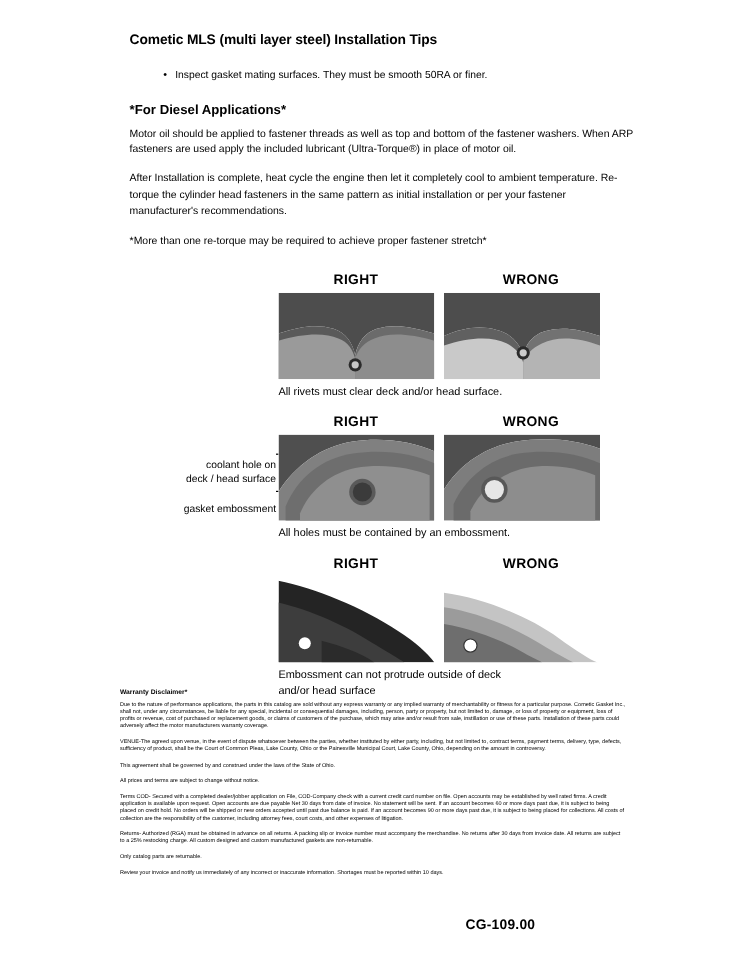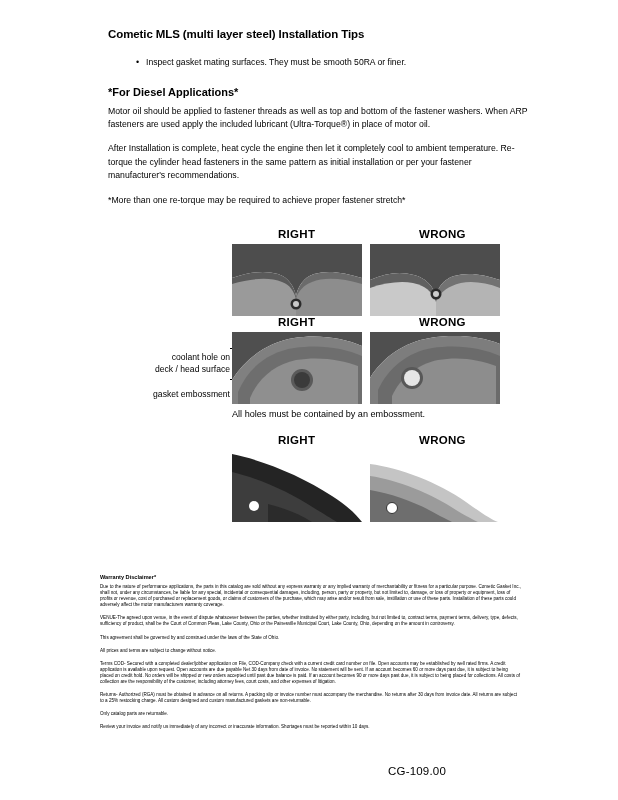--- a/index.html
+++ b/index.html
@@ -168,21 +168,21 @@
     font-size: 4.6px;
     line-height: 6.1px;
     margin: 0 0 7px 0;
     text-align: left;
   }
   .doc-code {
     position: absolute;
     left: 388px;
     top: 765px;
     font-size: 11.5px;
-    font-weight: normal;
+    font-weight: bold;
     letter-spacing: 0.2px;
   }
 </style>
 </head>
 <body>
 
 <div class="page">
 
   <div class="content">
     <h1 class="title">Cometic MLS (multi layer steel) Installation Tips</h1>
@@ -223,20 +223,21 @@
             <path d="M0,0 L130,0 L130,36 C112,30 98,28 84,32 C74,35 68,43 66,52 C63,42 56,34 44,31 C30,27 16,29 0,36 Z" fill="#4d4d4d"></path>
             <path d="M0,36 C16,29 30,27 44,31 C56,34 63,42 66,52 L66,72 L0,72 Z" fill="#606060"></path>
             <path d="M130,36 C112,30 98,28 84,32 C74,35 68,43 66,52 L66,72 L130,72 Z" fill="#727272"></path>
             <path d="M0,44 C20,37 40,36 52,42 C60,46 64,52 66,58 L66,72 L0,72 Z" fill="#c9c9c9"></path>
             <path d="M130,44 C112,37 94,36 82,42 C73,46 68,52 66,58 L66,72 L130,72 Z" fill="#b4b4b4"></path>
             <circle cx="66" cy="50" r="5.5" fill="#2b2b2b"></circle>
             <circle cx="66" cy="50" r="3" fill="#cccccc"></circle>
           </svg>
         </div>
       </div>
+      <div class="caption">All rivets must clear deck and/or head surface.</div>
     </div>
 
     <div class="fig-row">
       <div class="fig-labels">
         <span class="fig-label left">RIGHT</span>
         <span class="fig-label right">WRONG</span>
       </div>
 
       <div class="annot annot-coolant">coolant hole on<br>deck / head surface</div>
       <div class="leader" style="left:-2px; top:32px; width:56px;"></div>
@@ -288,20 +289,21 @@
         <div class="pane">
           <svg width="130" height="72" viewBox="0 0 130 72">
             <rect x="0" y="0" width="130" height="72" fill="#ffffff"></rect>
             <path d="M0,14 C30,18 68,32 96,52 C110,62 122,70 128,72 L0,72 Z" fill="#c4c4c4"></path>
             <path d="M0,26 C28,30 62,44 86,60 C96,66 104,70 108,72 L0,72 Z" fill="#9b9b9b"></path>
             <path d="M0,40 C24,44 50,54 70,66 C76,69 80,71 82,72 L0,72 Z" fill="#6e6e6e"></path>
             <circle cx="22" cy="58" r="5.5" fill="#ffffff" stroke="#333333" stroke-width="1"></circle>
           </svg>
         </div>
       </div>
+      <div class="caption two-line">Embossment can not protrude outside of deck<br>and/or head surface</div>
     </div>
 
   </div>
 
   <div class="warranty">
     <h3>Warranty Disclaimer*</h3>
     <p>Due to the nature of performance applications, the parts in this catalog are sold without any express warranty or any implied warranty of merchantability or fitness for a particular purpose.  Cometic Gasket Inc., shall not, under any circumstances, be liable for any special, incidental or consequential damages, including, person, party or property, but not limited to, damage, or loss of property or equipment, loss of profits or revenue, cost of purchased or replacement goods, or claims of customers of the purchase, which may arise and/or result from sale, instillation or use of these parts.  Installation of these parts could adversely affect the motor manufacturers warranty coverage.</p>
     <p>VENUE-The agreed upon venue, in the event of dispute whatsoever between the parties, whether instituted by either party, including, but not limited to, contract terms, payment terms, delivery, type, defects, sufficiency of product, shall be the Court of Common Pleas, Lake County, Ohio or the Painesville Municipal Court, Lake County, Ohio, depending on the amount in controversy.</p>
     <p>This agreement shall be governed by and construed under the laws of the State of Ohio.</p>
     <p>All prices and terms are subject to change without notice.</p>

